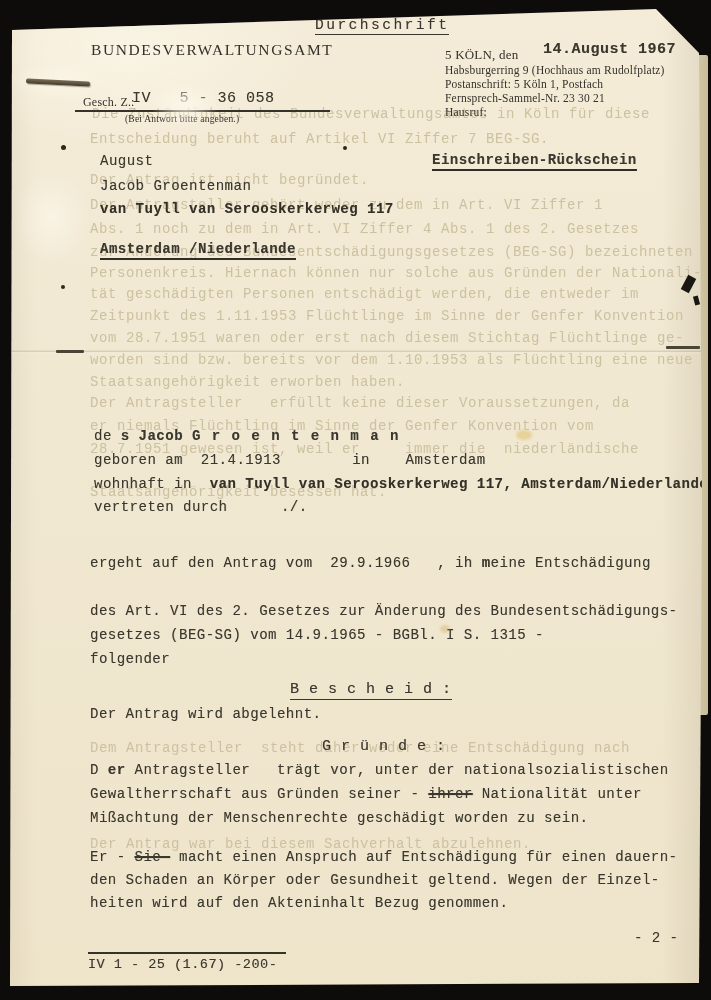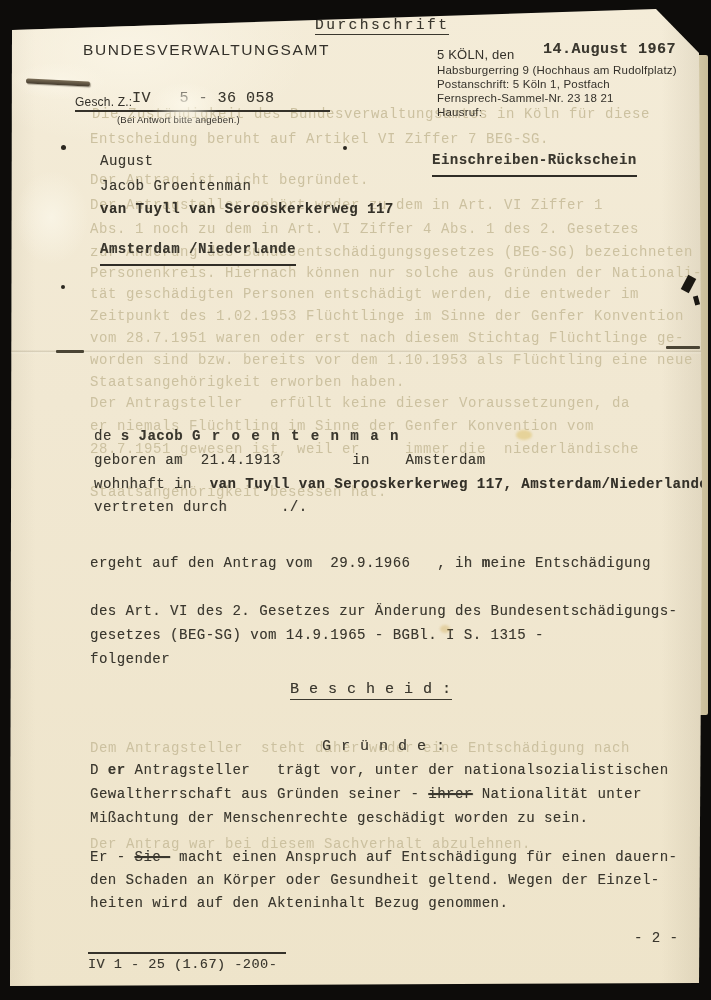--- a/index.html
+++ b/index.html
@@ -12,27 +12,27 @@
        clip-path:polygon(12px 30px,656px 9px,699px 53px,702px 500px,699px 983px,10px 986px);
        background:
          radial-gradient(ellipse 300px 160px at 18% 5%, rgba(250,245,230,.9) 0%, rgba(250,245,230,0) 60%),
          linear-gradient(to right, rgba(120,105,75,.10) 0%, rgba(0,0,0,0) 5%, rgba(0,0,0,0) 93%, rgba(110,95,65,.14) 100%),
          linear-gradient(to bottom, #f4ecd8 0%, #f1e8d2 40%, #eee4ca 100%);}
   .t{position:absolute;white-space:pre;font-family:"Liberation Mono","DejaVu Sans Mono",monospace;
      font-size:14px;letter-spacing:.5px;color:#3a372e;
      text-shadow:.3px .3px 0 rgba(58,55,46,.35);}
   .faint{position:absolute;white-space:pre;font-family:"Liberation Mono","DejaVu Sans Mono",monospace;
      font-size:14px;letter-spacing:.6px;color:#ccc1a0;filter:blur(.45px);}
-  .serif{font-family:Liberation Sans, sans-serif;letter-spacing:.2px;
-     color:#34312a;text-shadow:none;}
+  .serif{font-family:Liberation Serif, serif;letter-spacing:.2px;
+     color:#34312a;text-shadow:none;margin-left:8px;}
   .b{font-weight:bold;}
   .sb{font-weight:bold;color:#333028;}
   .strike{text-decoration:line-through;text-decoration-thickness:2px;font-weight:normal;}
   .ul{border-bottom:1.5px solid #3a372e;padding-bottom:1px;}
-  .ul2{border-bottom:2px solid #302d26;padding-bottom:7px;}
+  .ul2{border-bottom:2px solid #302d26;padding-bottom:1px;}
   .rule{position:absolute;background:#35322a;}
   .dot{position:absolute;background:#2b2720;border-radius:50%;}
   .crease{position:absolute;left:10px;width:692px;height:4px;
      background:linear-gradient(to bottom,rgba(0,0,0,0),rgba(110,98,70,.22),rgba(255,255,245,.25),rgba(0,0,0,0));}
   .crease-dash{position:absolute;background:#4a4434;border-radius:1px;}
   .stain{position:absolute;border-radius:50%;}
   .staple-halo{position:absolute;left:12px;top:62px;width:95px;height:38px;border-radius:50%;
      background:radial-gradient(ellipse,rgba(250,245,230,.95),rgba(250,245,230,0) 70%);}
   .staple{position:absolute;left:26px;top:80px;width:64px;height:5px;transform:rotate(3deg);
      background:linear-gradient(to bottom,#7a6d56,#453c2e);border-radius:2px;box-shadow:1px 1px 1px rgba(60,50,35,.4);}
@@ -48,39 +48,39 @@
 
     <div>
       <div class="faint" style="left:92px;top:106px">Die Zuständigkeit des Bundesverwaltungsamtes in Köln für diese</div>
       <div class="faint" style="left:90px;top:131px">Entscheidung beruht auf Artikel VI Ziffer 7 BEG-SG.</div>
       <div class="faint" style="left:90px;top:172px">Der Antrag ist nicht begründet.</div>
       <div class="faint" style="left:90px;top:197px">Der Antragsteller gehört weder zu dem in Art. VI Ziffer 1</div>
       <div class="faint" style="left:90px;top:221px">Abs. 1 noch zu dem in Art. VI Ziffer 4 Abs. 1 des 2. Gesetzes</div>
       <div class="faint" style="left:90px;top:244px">zur Änderung des Bundesentschädigungsgesetzes (BEG-SG) bezeichneten</div>
       <div class="faint" style="left:90px;top:265px">Personenkreis. Hiernach können nur solche aus Gründen der Nationali-</div>
       <div class="faint" style="left:90px;top:286px">tät geschädigten Personen entschädigt werden, die entweder im</div>
-      <div class="faint" style="left:90px;top:308px">Zeitpunkt des 1.02.1953 Flüchtlinge im Sinne der Genfer Konvention</div>
+      <div class="faint" style="left:90px;top:308px">Zeitpunkt des 1.11.1953 Flüchtlinge im Sinne der Genfer Konvention</div>
       <div class="faint" style="left:90px;top:330px">vom 28.7.1951 waren oder erst nach diesem Stichtag Flüchtlinge ge-</div>
       <div class="faint" style="left:90px;top:352px">worden sind bzw. bereits vor dem 1.10.1953 als Flüchtling eine neue</div>
       <div class="faint" style="left:90px;top:374px">Staatsangehörigkeit erworben haben.</div>
       <div class="faint" style="left:90px;top:395px">Der Antragsteller   erfüllt keine dieser Voraussetzungen, da</div>
       <div class="faint" style="left:90px;top:418px">er niemals Flüchtling im Sinne der Genfer Konvention vom</div>
       <div class="faint" style="left:90px;top:441px">28.7.1951 gewesen ist, weil er     immer die  niederländische</div>
       <div class="faint" style="left:90px;top:484px">Staatsangehörigkeit besessen hat.</div>
       <div class="faint" style="left:90px;top:740px">Dem Antragsteller  steht daher weder eine Entschädigung nach</div>
       <div class="faint" style="left:90px;top:836px">Der Antrag war bei diesem Sachverhalt abzulehnen.</div>
     </div>
 
     <div class="t ul" style="left:315px;top:17px;font-size:14.5px;letter-spacing:2.5px">Durchschrift</div>
     <div class="t serif" style="left:83px;top:41px;font-size:15.5px;letter-spacing:1.6px">BUNDESVERWALTUNGSAMT</div>
     <div class="t serif" style="left:437px;top:47px;font-size:13px">5 KÖLN, den</div>
     <div class="t b" style="left:543px;top:41px;font-size:15px">14.August 1967</div>
     <div class="t serif" style="left:437px;top:64px;font-size:11.5px">Habsburgerring 9 (Hochhaus am Rudolfplatz)</div>
     <div class="t serif" style="left:437px;top:78px;font-size:11.5px">Postanschrift: 5 Köln 1, Postfach</div>
-    <div class="t serif" style="left:437px;top:92px;font-size:11.5px">Fernsprech-Sammel-Nr. 23 18 21</div>
+    <div class="t serif" style="left:437px;top:92px;font-size:11.5px">Fernsprech-Sammel-Nr. 23 30 21</div>
     <div class="t serif" style="left:437px;top:106px;font-size:11.5px">Hausruf:</div>
 
     <div class="t serif" style="left:75px;top:95px;font-size:12px">Gesch. Z.:</div>
     <div class="t" style="left:132px;top:90px;font-size:15px">IV   5 - 36 058</div>
     <div class="rule" style="left:75px;top:110px;width:255px;height:1.5px"></div>
     <div class="t serif" style="left:117px;top:114px;font-size:9.5px">(Bei Antwort bitte angeben.)</div>
 
     <div class="t" style="left:100px;top:153px">August</div>
     <div class="t b ul2" style="left:432px;top:152px">Einschreiben-Rückschein</div>
     <div class="t" style="left:100px;top:178px">Jacob Groentenman</div>
@@ -91,20 +91,21 @@
     <div class="t" style="left:94px;top:452px">geboren am  21.4.1913        in    Amsterdam</div>
     <div class="t" style="left:94px;top:476px"><span>wohnhaft in  </span><span class="sb">van Tuyll van Serooskerkerweg 117, Amsterdam/Niederlande</span></div>
     <div class="t" style="left:94px;top:499px">vertreten durch      ./.</div>
 
     <div class="t" style="left:90px;top:555px"><span>ergeht auf den Antrag vom  29.9.1966   , ih </span><span class="b">m</span><span>eine Entschädigung</span></div>
     <div class="t" style="left:90px;top:603px">des Art. VI des 2. Gesetzes zur Änderung des Bundesentschädigungs-</div>
     <div class="t" style="left:90px;top:627px">gesetzes (BEG-SG) vom 14.9.1965 - BGBl. I S. 1315 -</div>
     <div class="t" style="left:90px;top:651px">folgender</div>
 
     <div class="t ul" style="left:290px;top:681px;font-size:15px">B e s c h e i d :</div>
+    <div class="t" style="left:90px;top:706px">Der Antrag wird abgelehnt.</div>
     <div class="t" style="left:322px;top:738px;font-size:15px">G r ü n d e :</div>
 
     <div class="t" style="left:90px;top:762px"><span>D </span><span class="b">er</span><span> Antragsteller   trägt vor, unter der nationalsozialistischen</span></div>
     <div class="t" style="left:90px;top:786px"><span>Gewaltherrschaft aus Gründen seiner - </span><span class="strike">ihrer</span><span> Nationalität unter</span></div>
     <div class="t" style="left:90px;top:810px">Mißachtung der Menschenrechte geschädigt worden zu sein.</div>
     <div class="t" style="left:90px;top:849px"><span>Er - </span><span class="strike">Sie-</span><span> macht einen Anspruch auf Entschädigung für einen dauern-</span></div>
     <div class="t" style="left:90px;top:872px">den Schaden an Körper oder Gesundheit geltend. Wegen der Einzel-</div>
     <div class="t" style="left:90px;top:895px">heiten wird auf den Akteninhalt Bezug genommen.</div>
 
     <div class="t" style="left:634px;top:930px">- 2 -</div>

